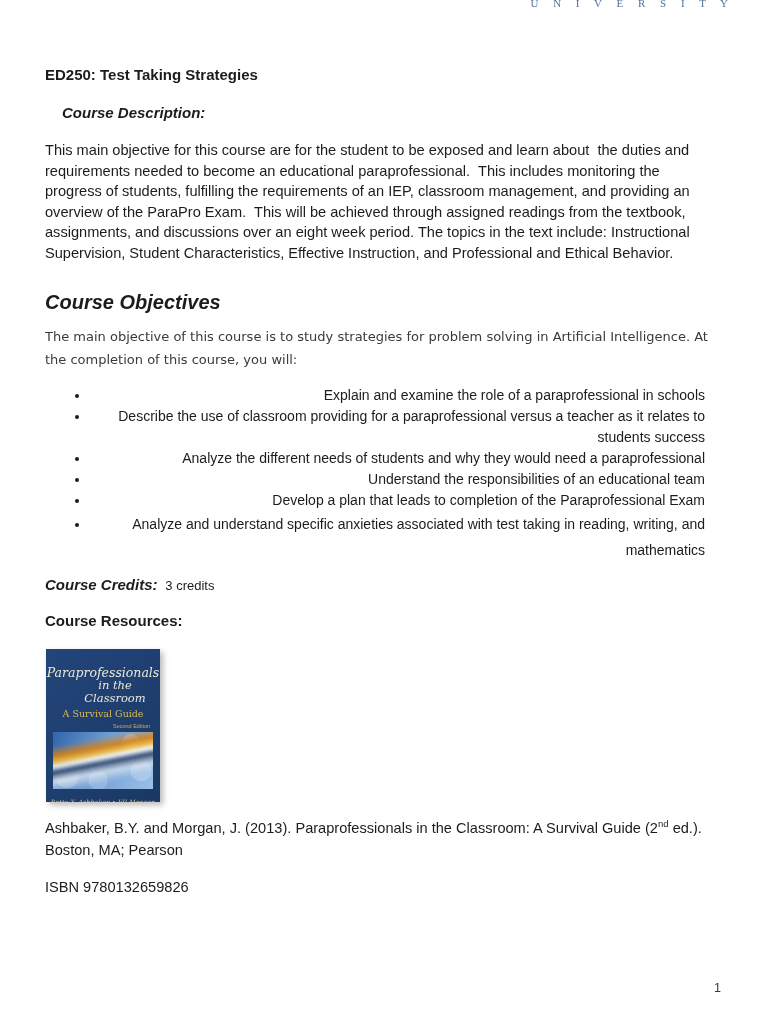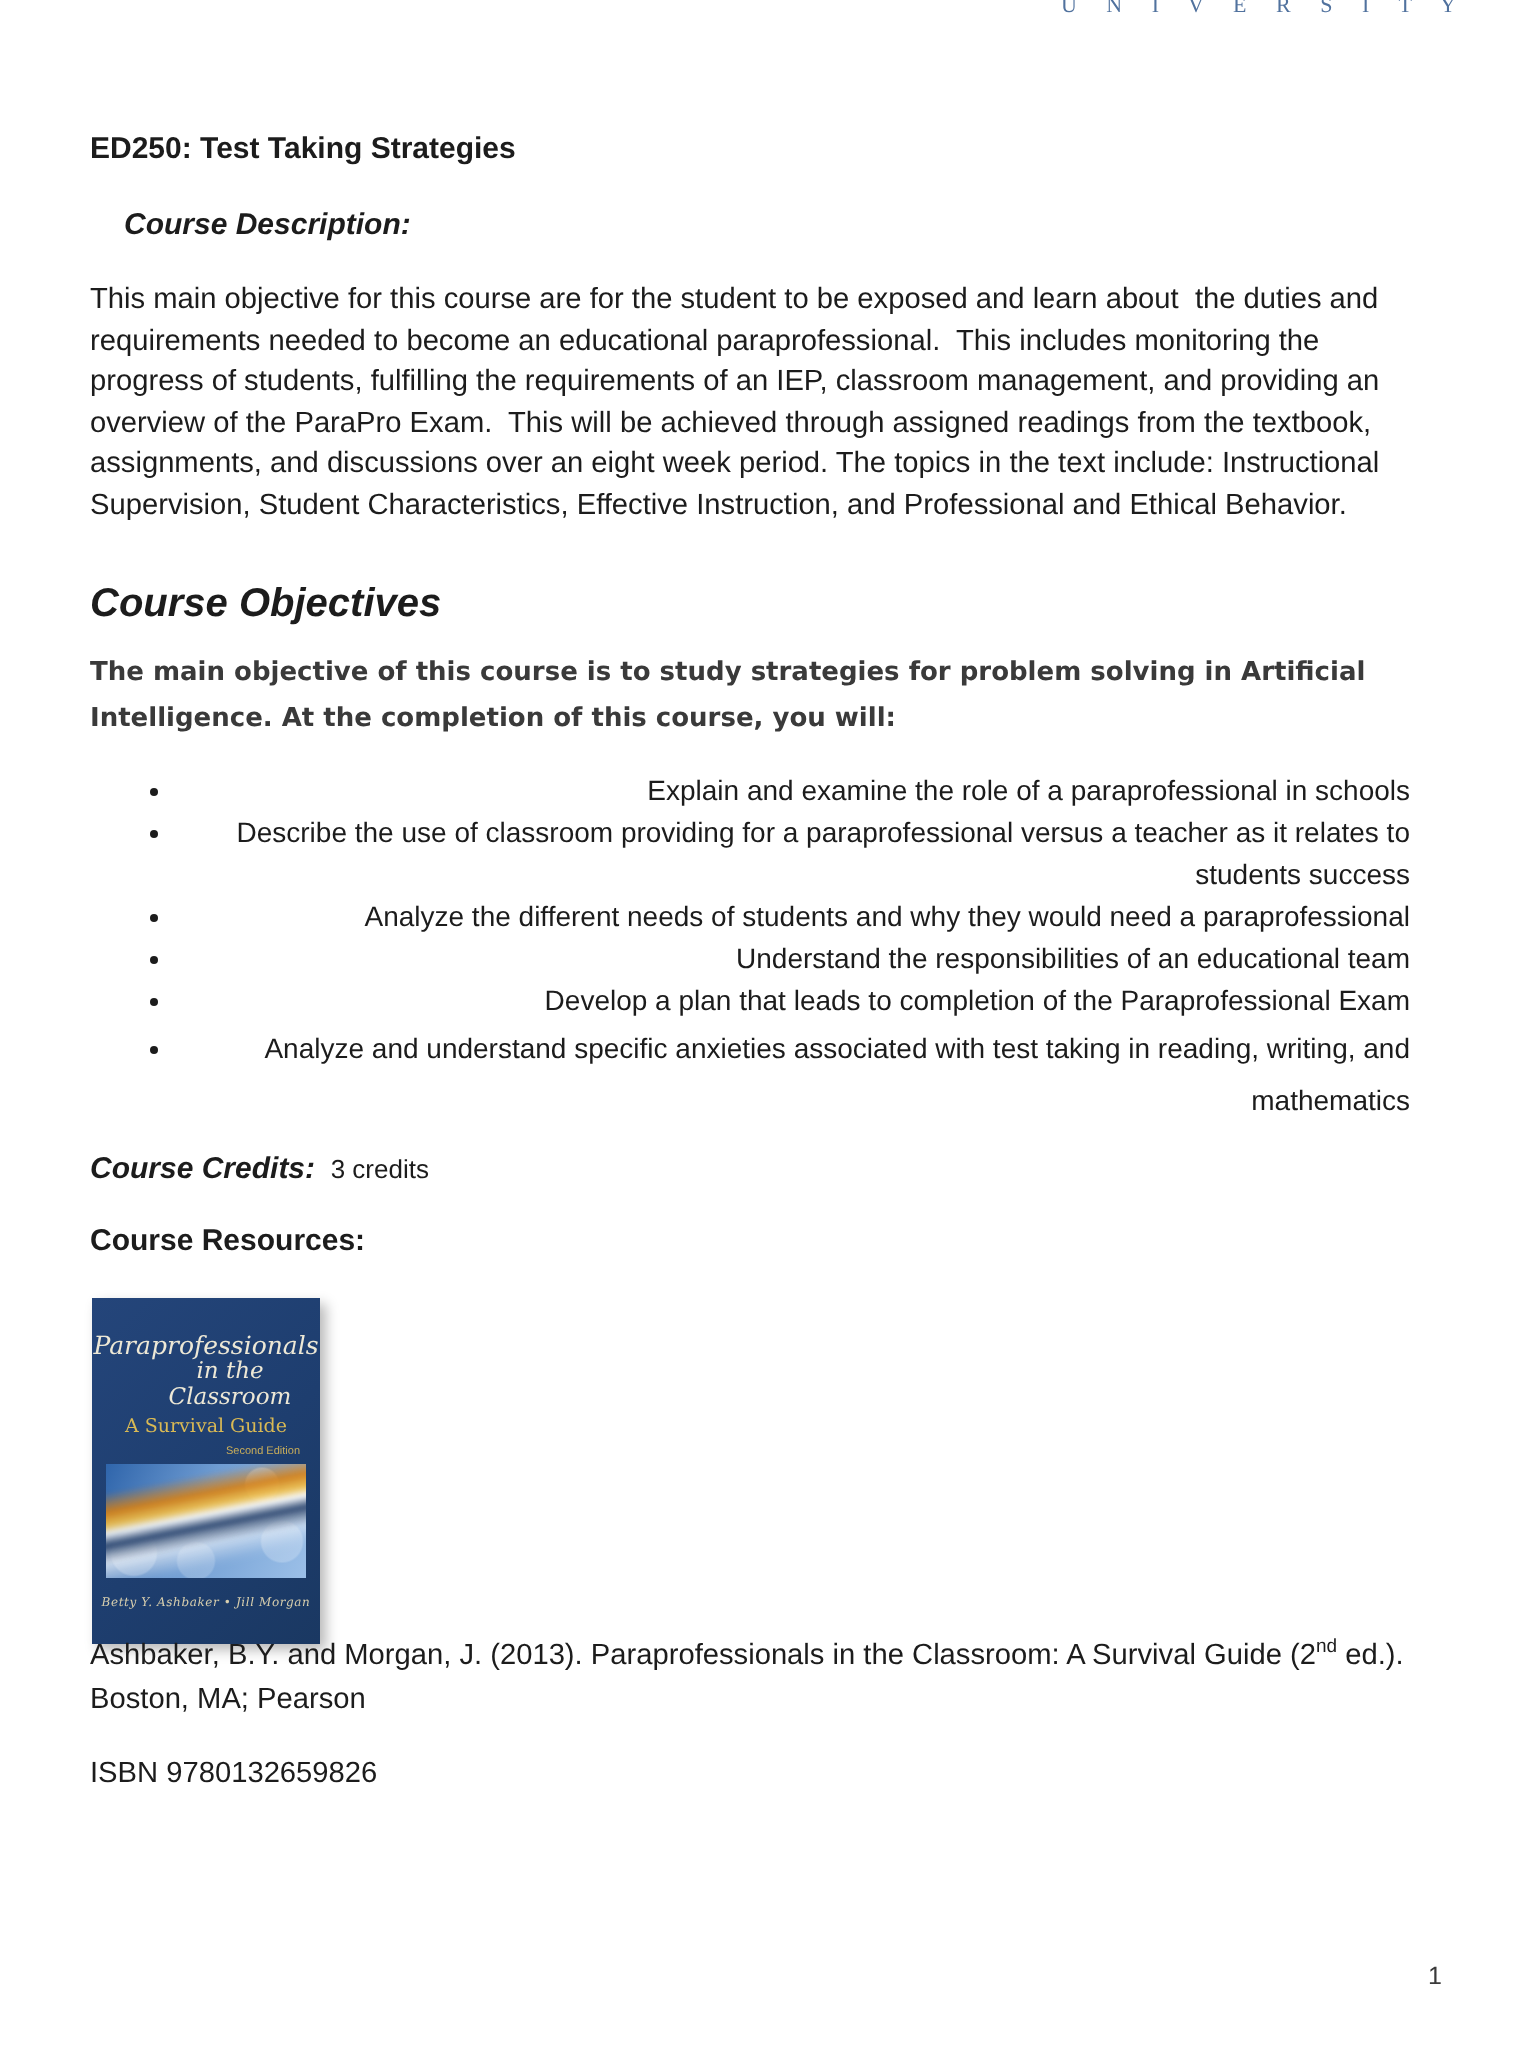--- a/index.html
+++ b/index.html
@@ -23,35 +23,35 @@
   
   .course-title { top:66px; left:45px; font-size:15px; font-weight:bold; }
   .desc-heading { top:104px; left:45px; font-size:15px; font-weight:bold; font-style:italic;margin-left:17px; }
   .description {
     top:140px; left:45px; width:674px; font-size:14.6px; line-height:20.6px;
     white-space:pre-wrap;
   }
   .obj-heading { top:291px; left:45px; font-size:20px; font-weight:bold; font-style:italic; }
   .obj-intro {
     top:325px; left:45px; width:682px; font-family:"DejaVu Sans", sans-serif;
-    font-size:13px; line-height:23px; color:#3a3a3a;font-weight:bold;
+    font-size:13px; line-height:23px; color:#3a3a3a;
   }
   .bullets { top:385px; left:45px; width:660px; }
   .bullets ul { margin:0; padding-left:45px; }
   .bullets li { font-size:14px; line-height:20.6px; margin:0 0 0.5px 0; padding-left:3px;text-align:right; }
   .bullets li.loose { line-height:26px; }
 
   .credits { top:576px; left:45px; font-size:15px; }
   .credits .h { font-weight:bold; font-style:italic; }
   .credits .v { font-weight:normal; font-size:13px; }
   .resources { top:612px; left:45px; font-size:15px; font-weight:bold; }
 
   
   .book {
-    top:649px; left:46px; width:114px; height:173px;
+    top:649px; left:46px; width:114px; height:153px;
     background:linear-gradient(135deg, #24457a 0%, #1e3e6f 55%, #1a3862 100%);
     box-shadow:3px 3px 6px rgba(0,0,0,0.28);
   }
   .bk-title1 {
     font-family:"DejaVu Serif", serif; font-style:italic; color:#ede8d6;
     font-size:12.5px; text-align:center; padding-top:17px; line-height:13px;
   }
   .bk-title2 {
     font-family:"DejaVu Serif", serif; font-style:italic; color:#ede8d6;
     font-size:11.5px; text-align:center; line-height:13px;padding-left:24px;

